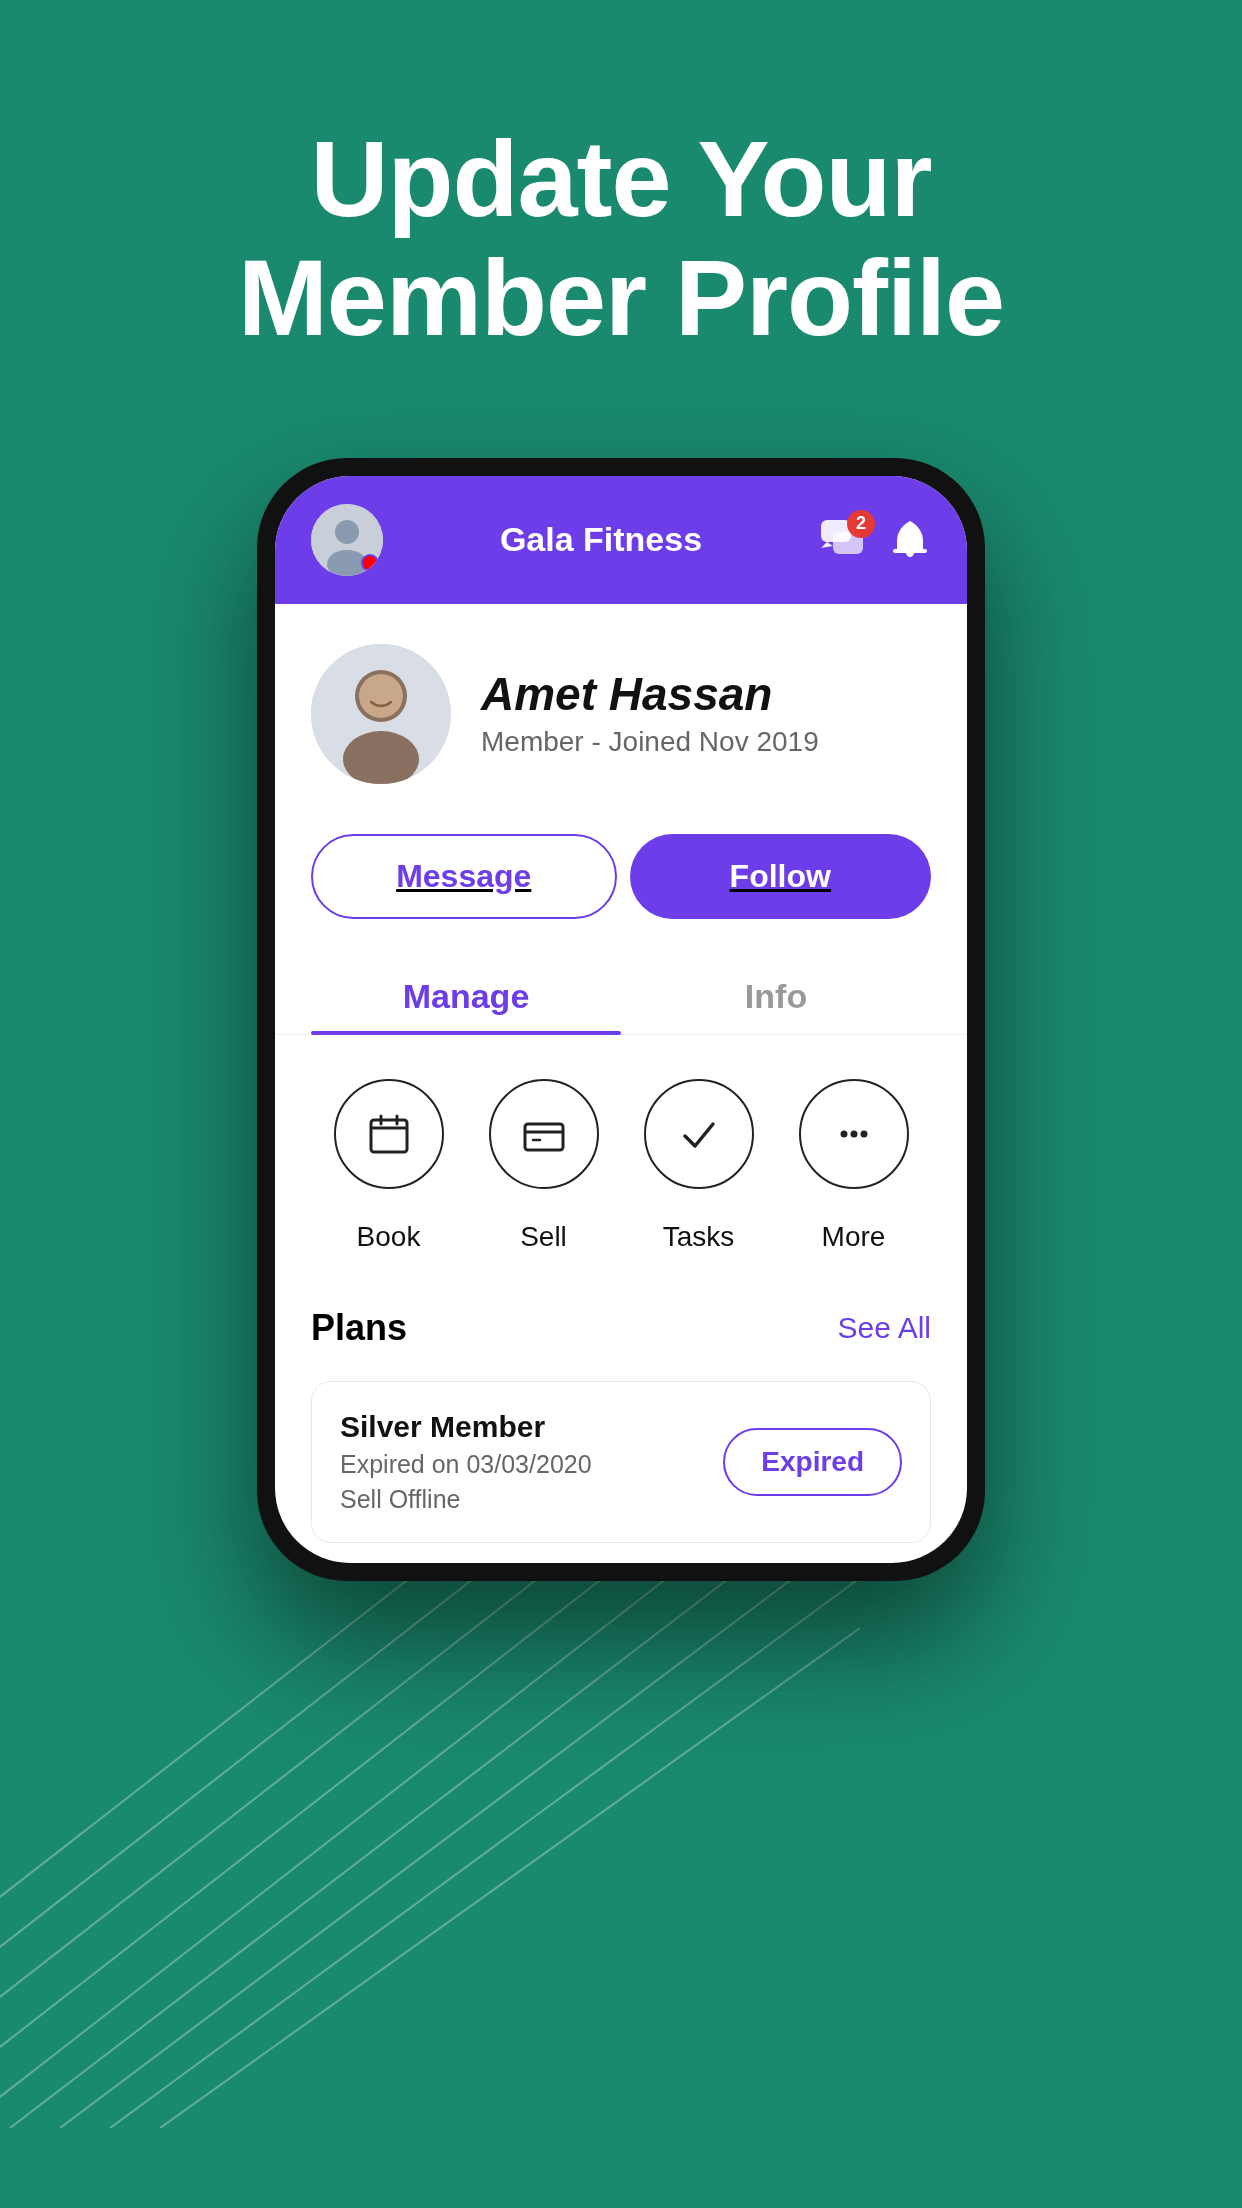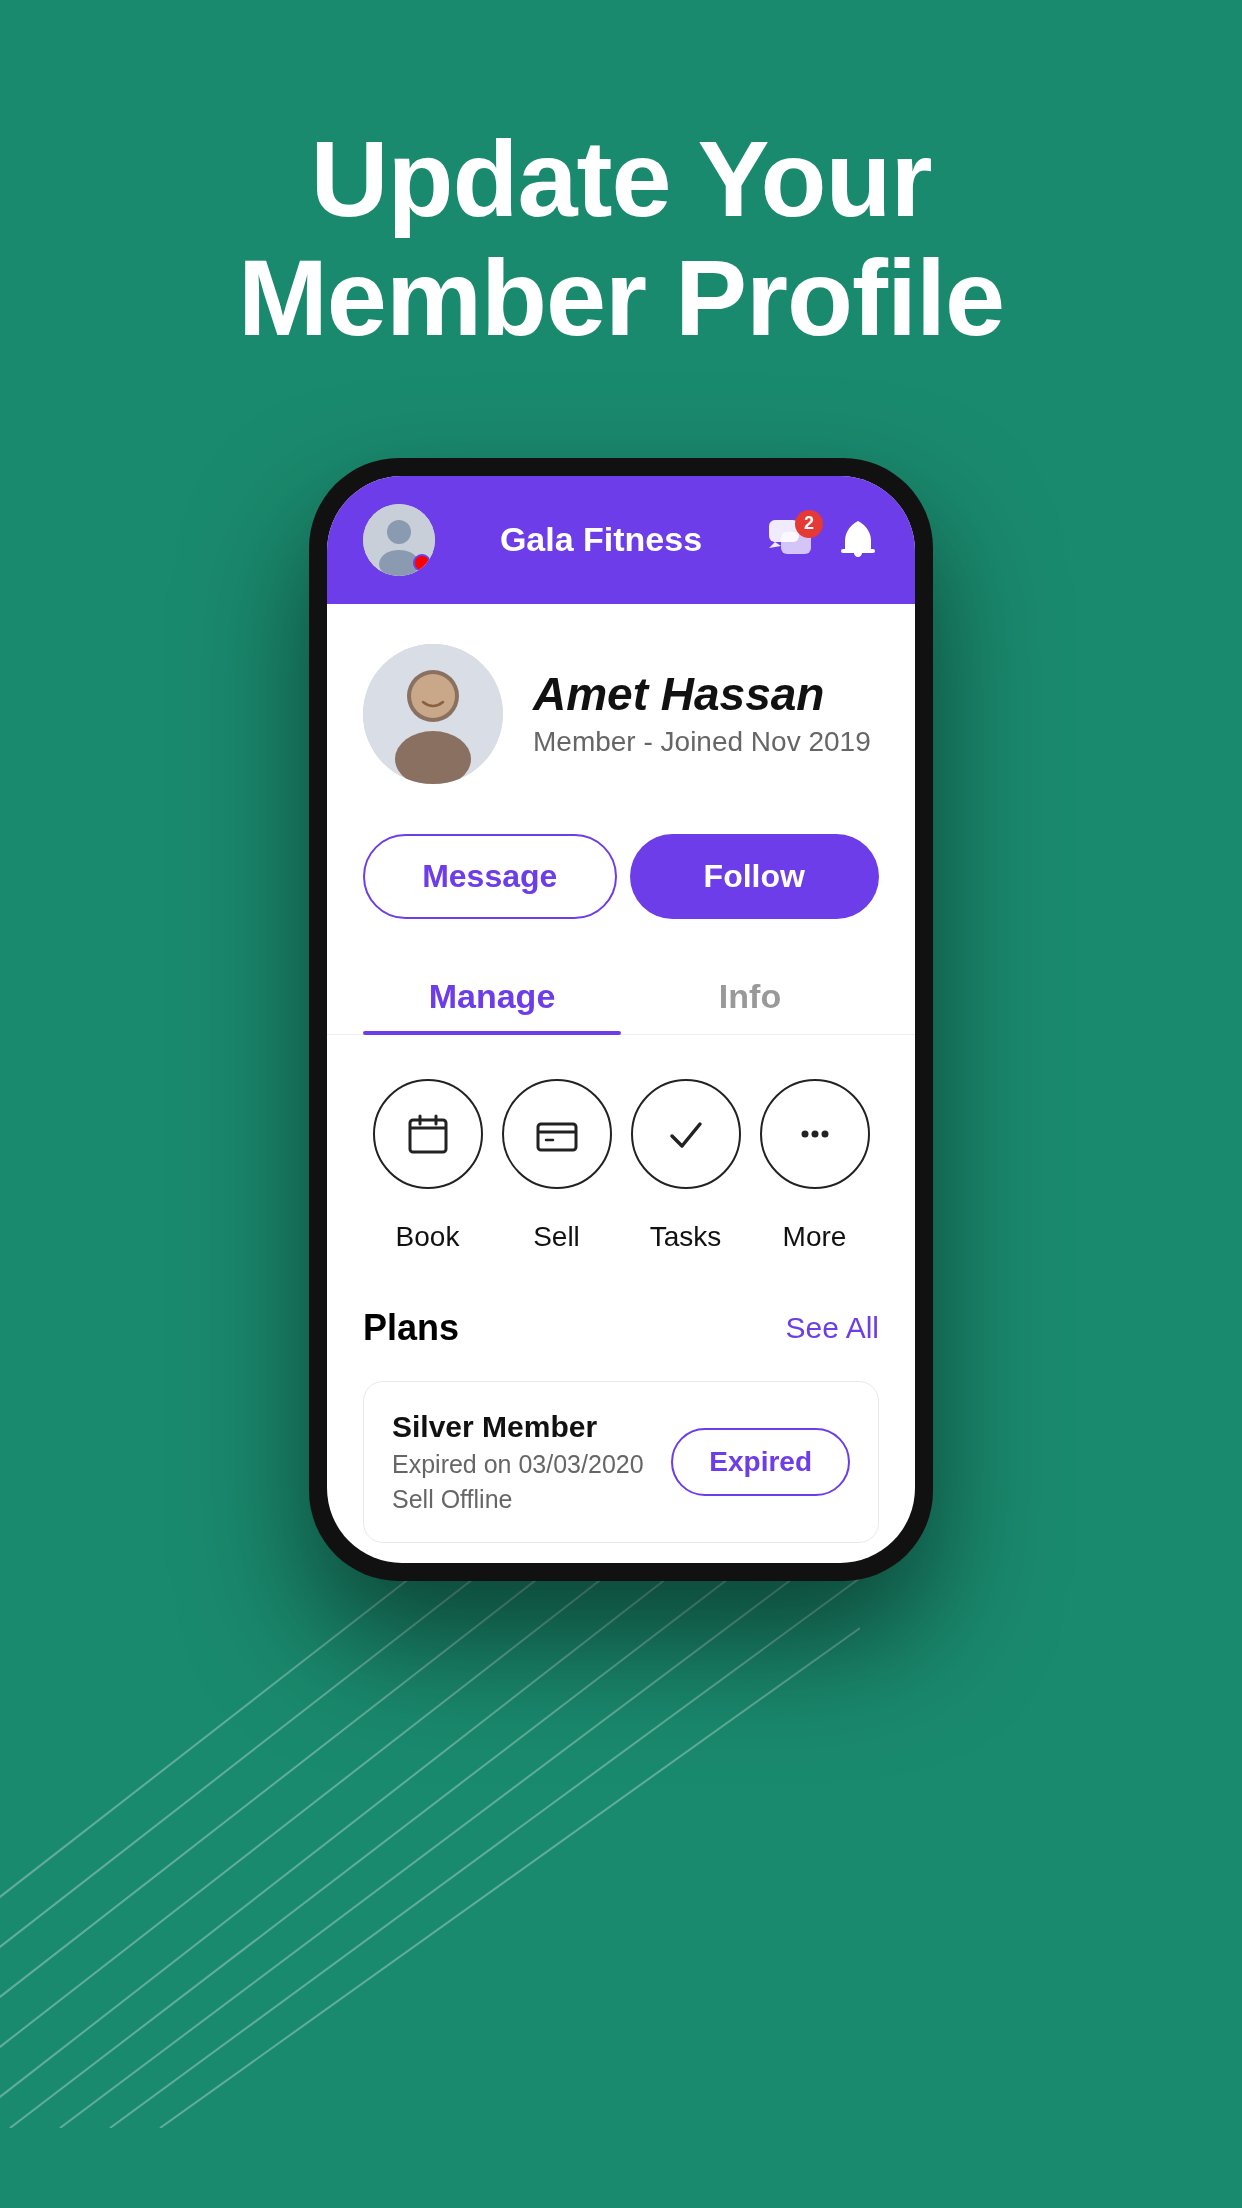--- a/index.html
+++ b/index.html
@@ -30,21 +30,21 @@
       font-weight: 800;
       line-height: 1.1;
       letter-spacing: -1px;
     }
 
     
     .phone-wrapper {
       position: relative;
       z-index: 1;
       margin-top: 100px;
-      width: 624px;
+      width: 728px;
     }
 
     .phone-frame {
       background: #111;
       border-radius: 90px;
       padding: 18px;
       box-shadow: 0 60px 120px rgba(0,0,0,0.5);
       position: relative;
     }
 
@@ -171,20 +171,21 @@
       font-size: 28px;
       color: #666;
       margin-top: 6px;
     }
 
     
     .action-buttons {
       display: flex;
       gap: 13px;
       padding: 20px 36px 36px;
+      text-decoration: underline;
     }
 
     .btn-message {
       flex: 1;
       border: 2.5px solid #6c3de8;
       background: white;
       color: #6c3de8;
       font-size: 32px;
       font-weight: 600;
       border-radius: 60px;

